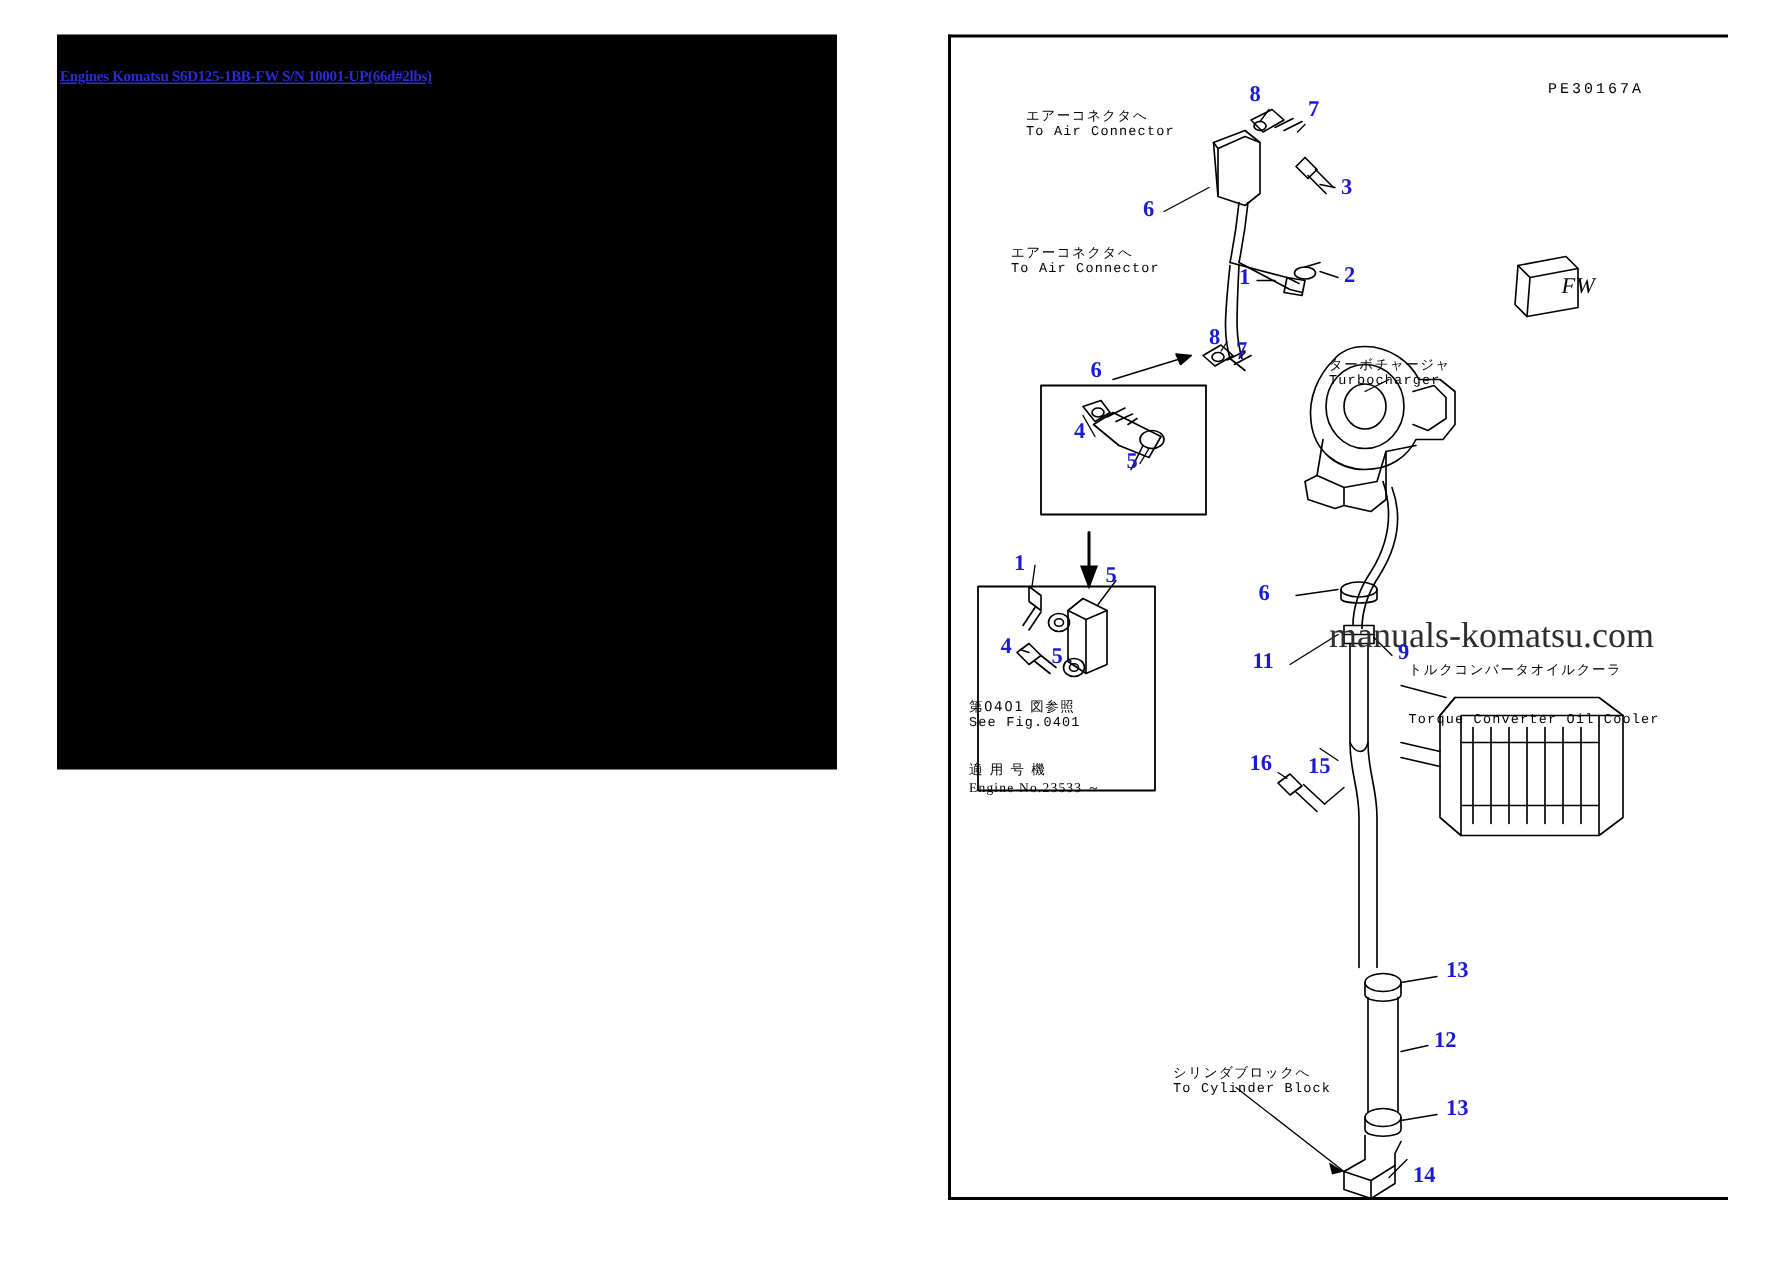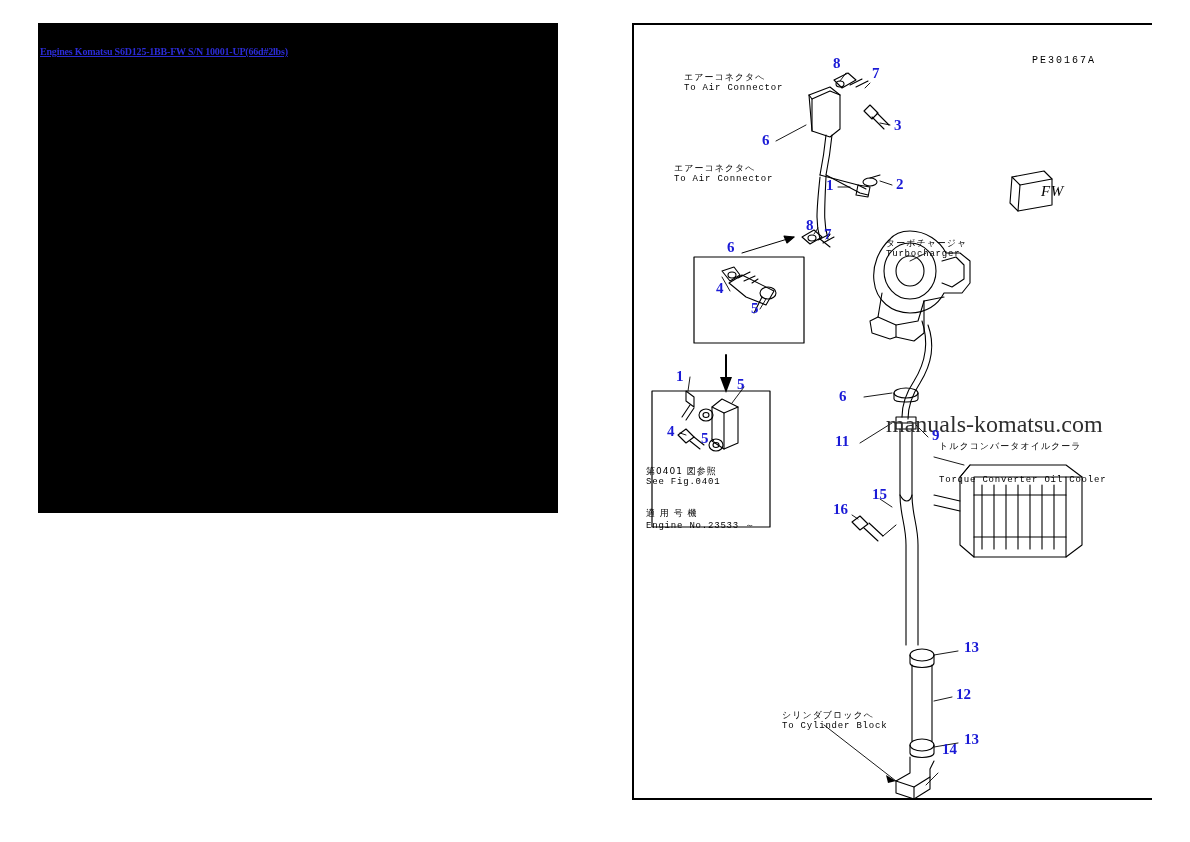--- a/index.html
+++ b/index.html
@@ -305,43 +305,43 @@
 
       <div class="lbl lbl-jp" style="left:305px; top:415px;">トルクコンバータオイルクーラ</div>
       <div class="lbl lbl-en" style="left:305px; top:450px;">Torque Converter Oil Cooler</div>
 
       <div class="lbl lbl-jp" style="left:148px; top:684px;">シリンダブロックへ</div>
       <div class="lbl lbl-en" style="left:148px; top:696px;">To Cylinder Block</div>
 
       <div class="lbl lbl-jp" style="left:12px; top:440px;">第0401 図参照</div>
       <div class="lbl lbl-en" style="left:12px; top:452px;">See Fig.0401</div>
       <div class="lbl lbl-jp" style="left:12px; top:482px;">適 用 号 機</div>
-      <div class="lbl lbl-en" style="left:12px; top:494px;">Engine No.23533 ～</div>
+      <div class="lbl lbl-en" style="left:12px; top:494px;font-family:Liberation Serif, serif;">Engine No.23533 ～</div>
 
       <div class="num" style="left:199px; top:30px;">8</div>
       <div class="num" style="left:238px; top:40px;">7</div>
       <div class="num" style="left:260px; top:92px;">3</div>
       <div class="num" style="left:128px; top:107px;">6</div>
       <div class="num" style="left:192px; top:152px;">1</div>
       <div class="num" style="left:262px; top:151px;">2</div>
       <div class="num" style="left:172px; top:192px;">8</div>
       <div class="num" style="left:190px; top:201px;">7</div>
       <div class="num" style="left:93px;  top:214px;">6</div>
       <div class="num" style="left:82px;  top:255px;">4</div>
       <div class="num" style="left:117px; top:275px;">5</div>
       <div class="num" style="left:42px;  top:343px;">1</div>
       <div class="num" style="left:103px; top:351px;">5</div>
       <div class="num" style="left:33px;  top:398px;">4</div>
       <div class="num" style="left:67px;  top:405px;">5</div>
       <div class="num" style="left:205px; top:363px;">6</div>
       <div class="num" style="left:201px; top:408px;">11</div>
       <div class="num" style="left:298px; top:402px;">9</div>
-      <div class="num" style="left:238px; top:461px;text-align:center;">15</div>
+      <div class="num" style="left:238px; top:478px;text-align:center;">15</div>
       <div class="num" style="left:199px; top:476px;">16</div>
       <div class="num" style="left:330px; top:614px;">13</div>
       <div class="num" style="left:322px; top:661px;">12</div>
       <div class="num" style="left:330px; top:706px;">13</div>
-      <div class="num" style="left:308px; top:716px;">14</div>
+      <div class="num" style="left:308px; top:751px;">14</div>
 
     </div>
   </div>
 
 </div>
 
 </body></html>

